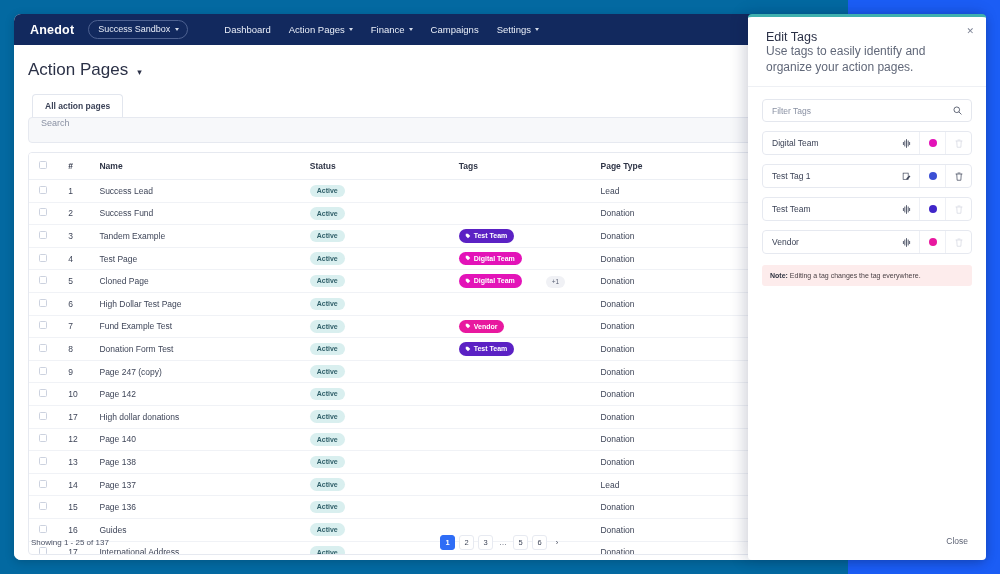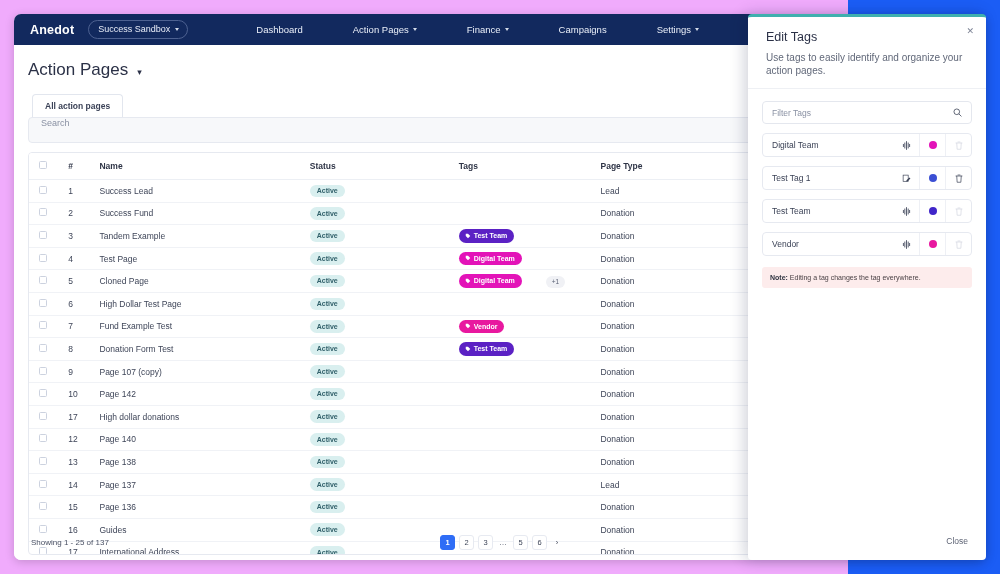--- a/index.html
+++ b/index.html
@@ -5,21 +5,21 @@
   * { box-sizing: border-box; margin: 0; padding: 0; }
   html, body {
     width: 1000px; height: 574px;
     font-family: "Liberation Sans", sans-serif;
     background: #1b5df5;
     overflow: hidden;
   }
   #app {
     position: relative;
     width: 848px; height: 574px;
-    background: #f0abfc;
+    background: #0369a1;
   }
 
   
   .window {
     position: absolute;
     left: 14px; top: 14px;
     width: 972px; height: 546px;
     background: #ffffff;
     border-radius: 7px;
     overflow: hidden;
@@ -59,21 +59,20 @@
     gap: 18px;
     margin-left: 36px;
   }
   .nav-link {
     color: #e9eef8;
     font-size: 9.5px;
     display: flex;
     align-items: center;
     gap: 4px;
     white-space: nowrap;
-    margin-left: 32px;
   }
   .caret {
     width: 0; height: 0;
     border-left: 2.6px solid transparent;
     border-right: 2.6px solid transparent;
     border-top: 3.4px solid currentColor;
     display: inline-block;
     opacity: .9;
   }
 
@@ -267,21 +266,21 @@
     left: 748px; top: 14px;
     width: 238px; height: 546px;
     background: #fff;
     border-radius: 4px;
     box-shadow: -3px 0 16px rgba(8,20,60,.20);
     overflow: hidden;
     border-top: 3px solid #3fb0ae;
   }
   .panel-head { padding: 13px 16px 11px 18px; border-bottom: 1px solid #eef0f4; position: relative; }
   .panel-title { font-size: 12.5px; color: #2b3147; }
-  .panel-sub { font-size: 10px; color: #616879; margin-top: 7px; line-height: 1.3; }
+  .panel-sub { font-size: 12px; color: #616879; line-height: 1.3; }
   .panel-close {
     position: absolute; right: 12px; top: 9px;
     font-size: 9px; color: #7d8395; cursor: pointer;
   }
   .panel-body { padding: 12px 14px 0 14px; }
   .filter-box {
     border: 1px solid #e4e7ee;
     border-radius: 4px;
     height: 23px;
     display: flex; align-items: center;
@@ -661,21 +660,21 @@
                 </td>
               </tr>
               <tr>
                 <td class="col-cb">
                   <span class="cell"><span class="cb"></span></span>
                 </td>
                 <td class="col-num">
                   <span class="cell">9</span>
                 </td>
                 <td class="col-name">
-                  <span class="cell">Page 107 (copy)</span>
+                  <span class="cell">Page 247 (copy)</span>
                 </td>
                 <td class="col-status">
                   <span class="cell"><span class="badge-active">Active</span></span>
                 </td>
                 <td class="col-tags">
                   <span class="cell"></span>
                 </td>
                 <td class="col-type">
                   <span class="cell">Donation</span>
                 </td>

